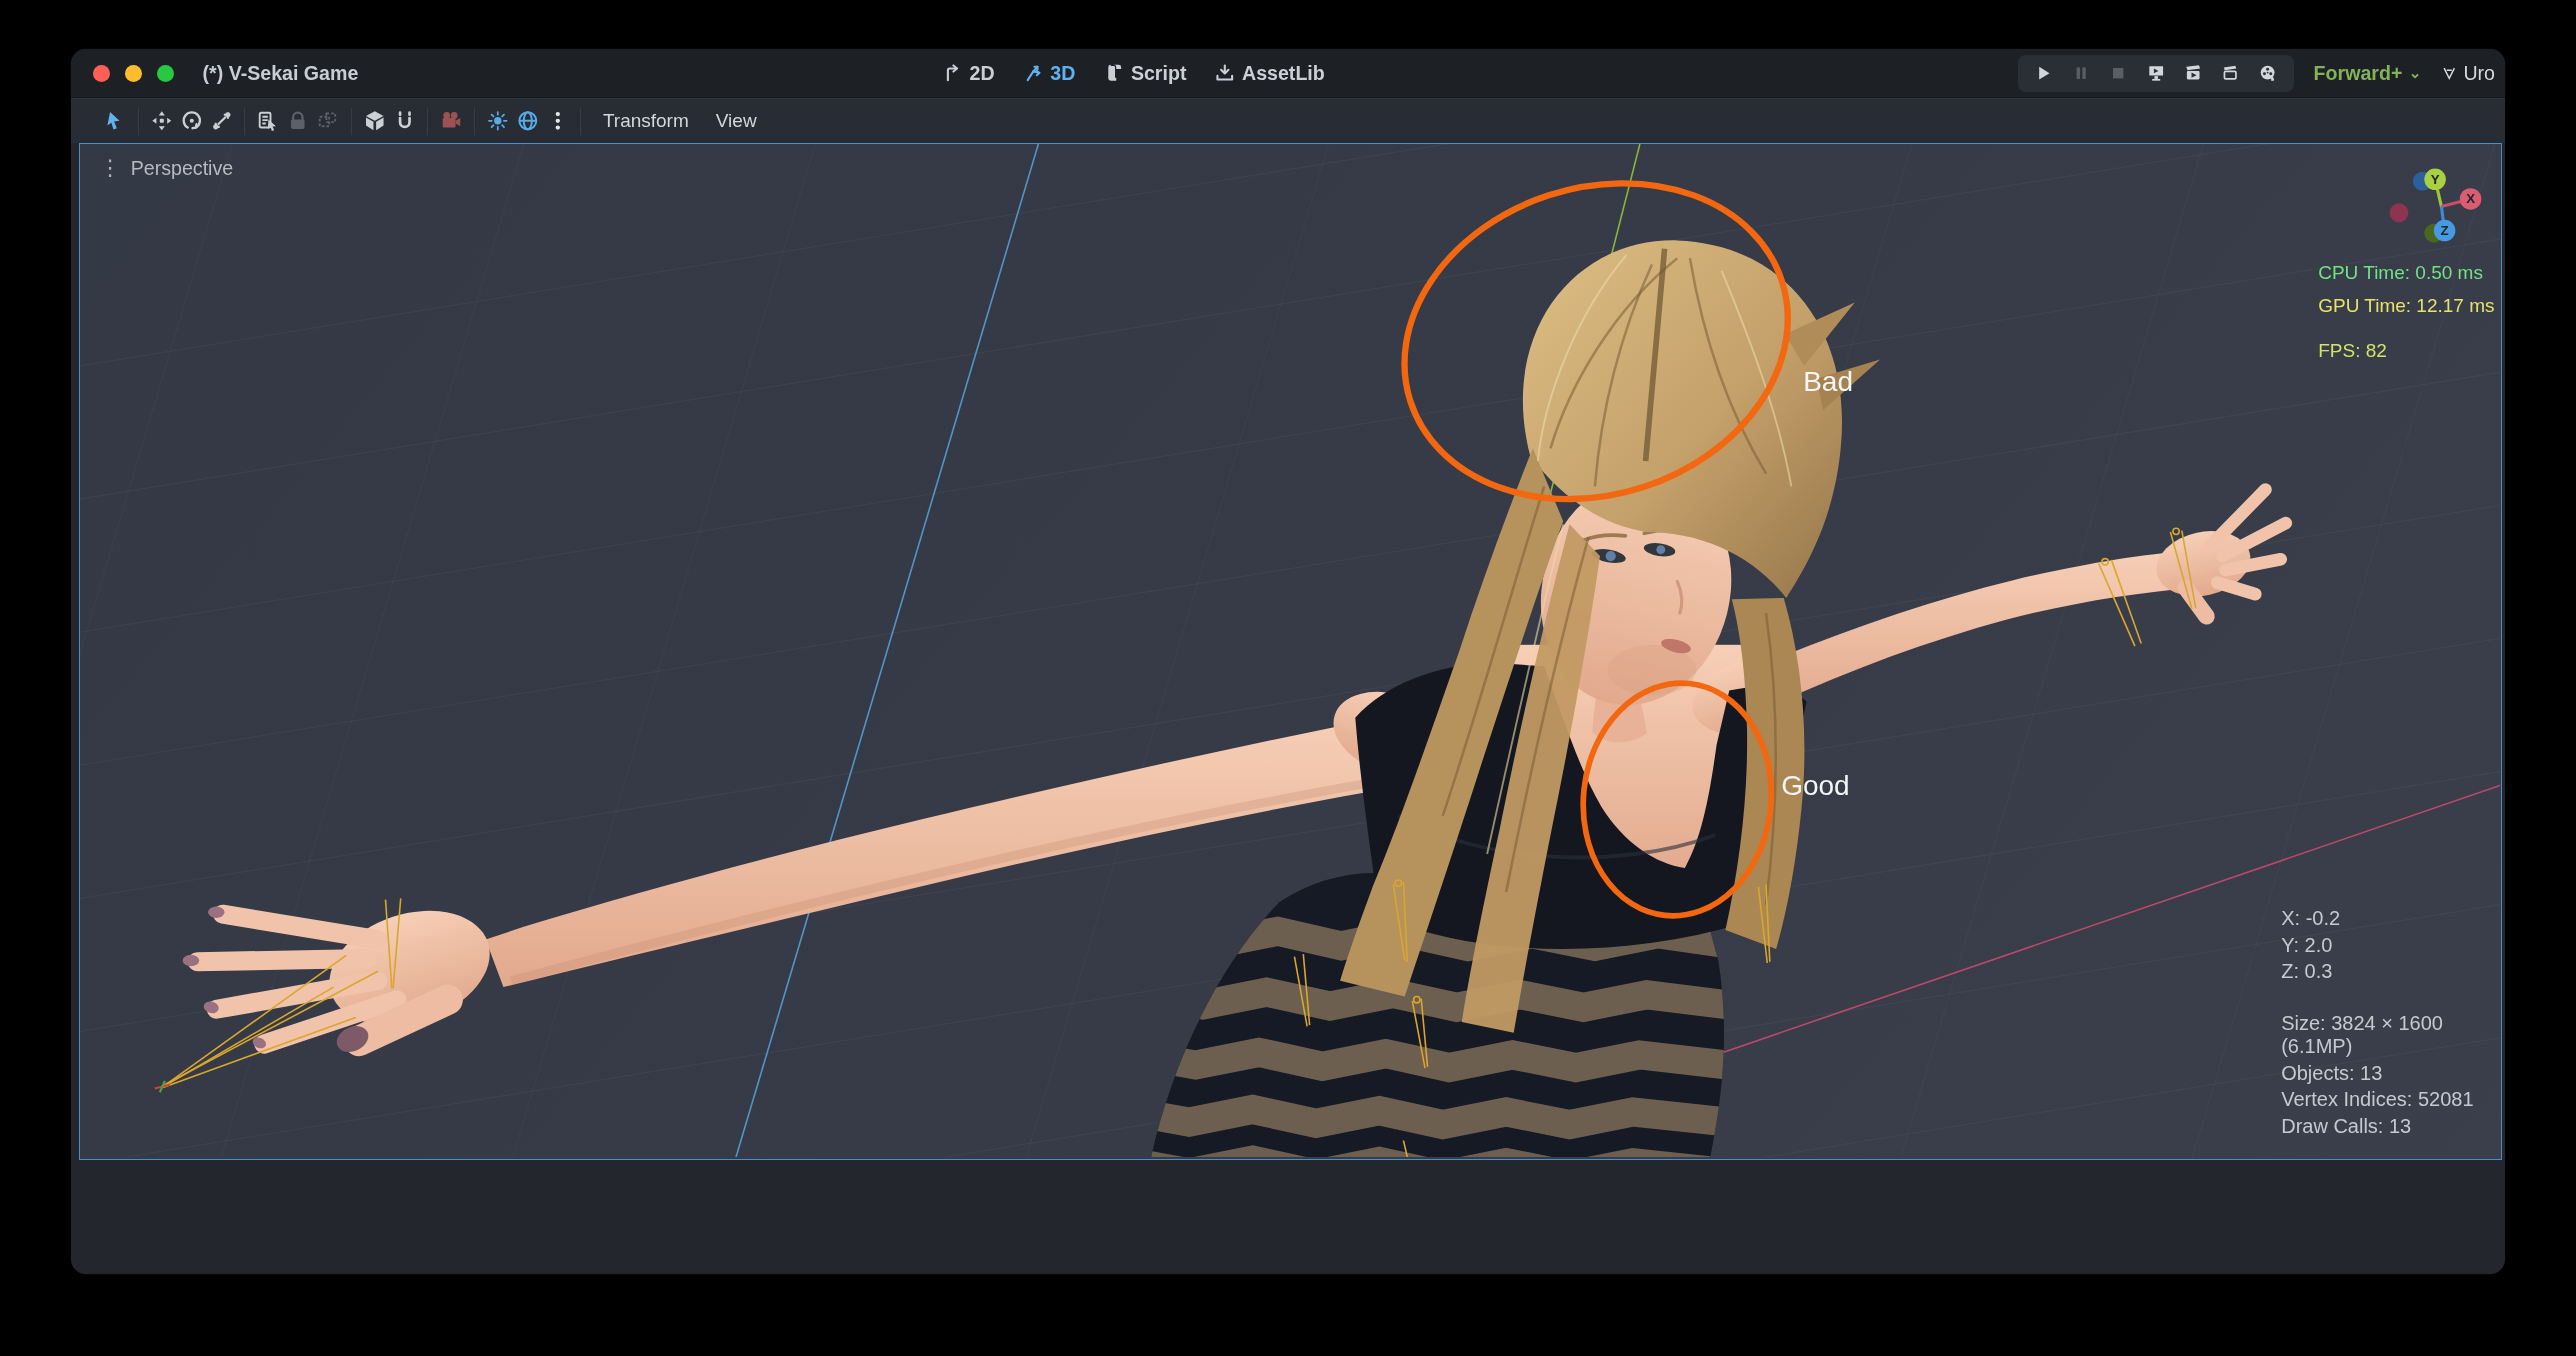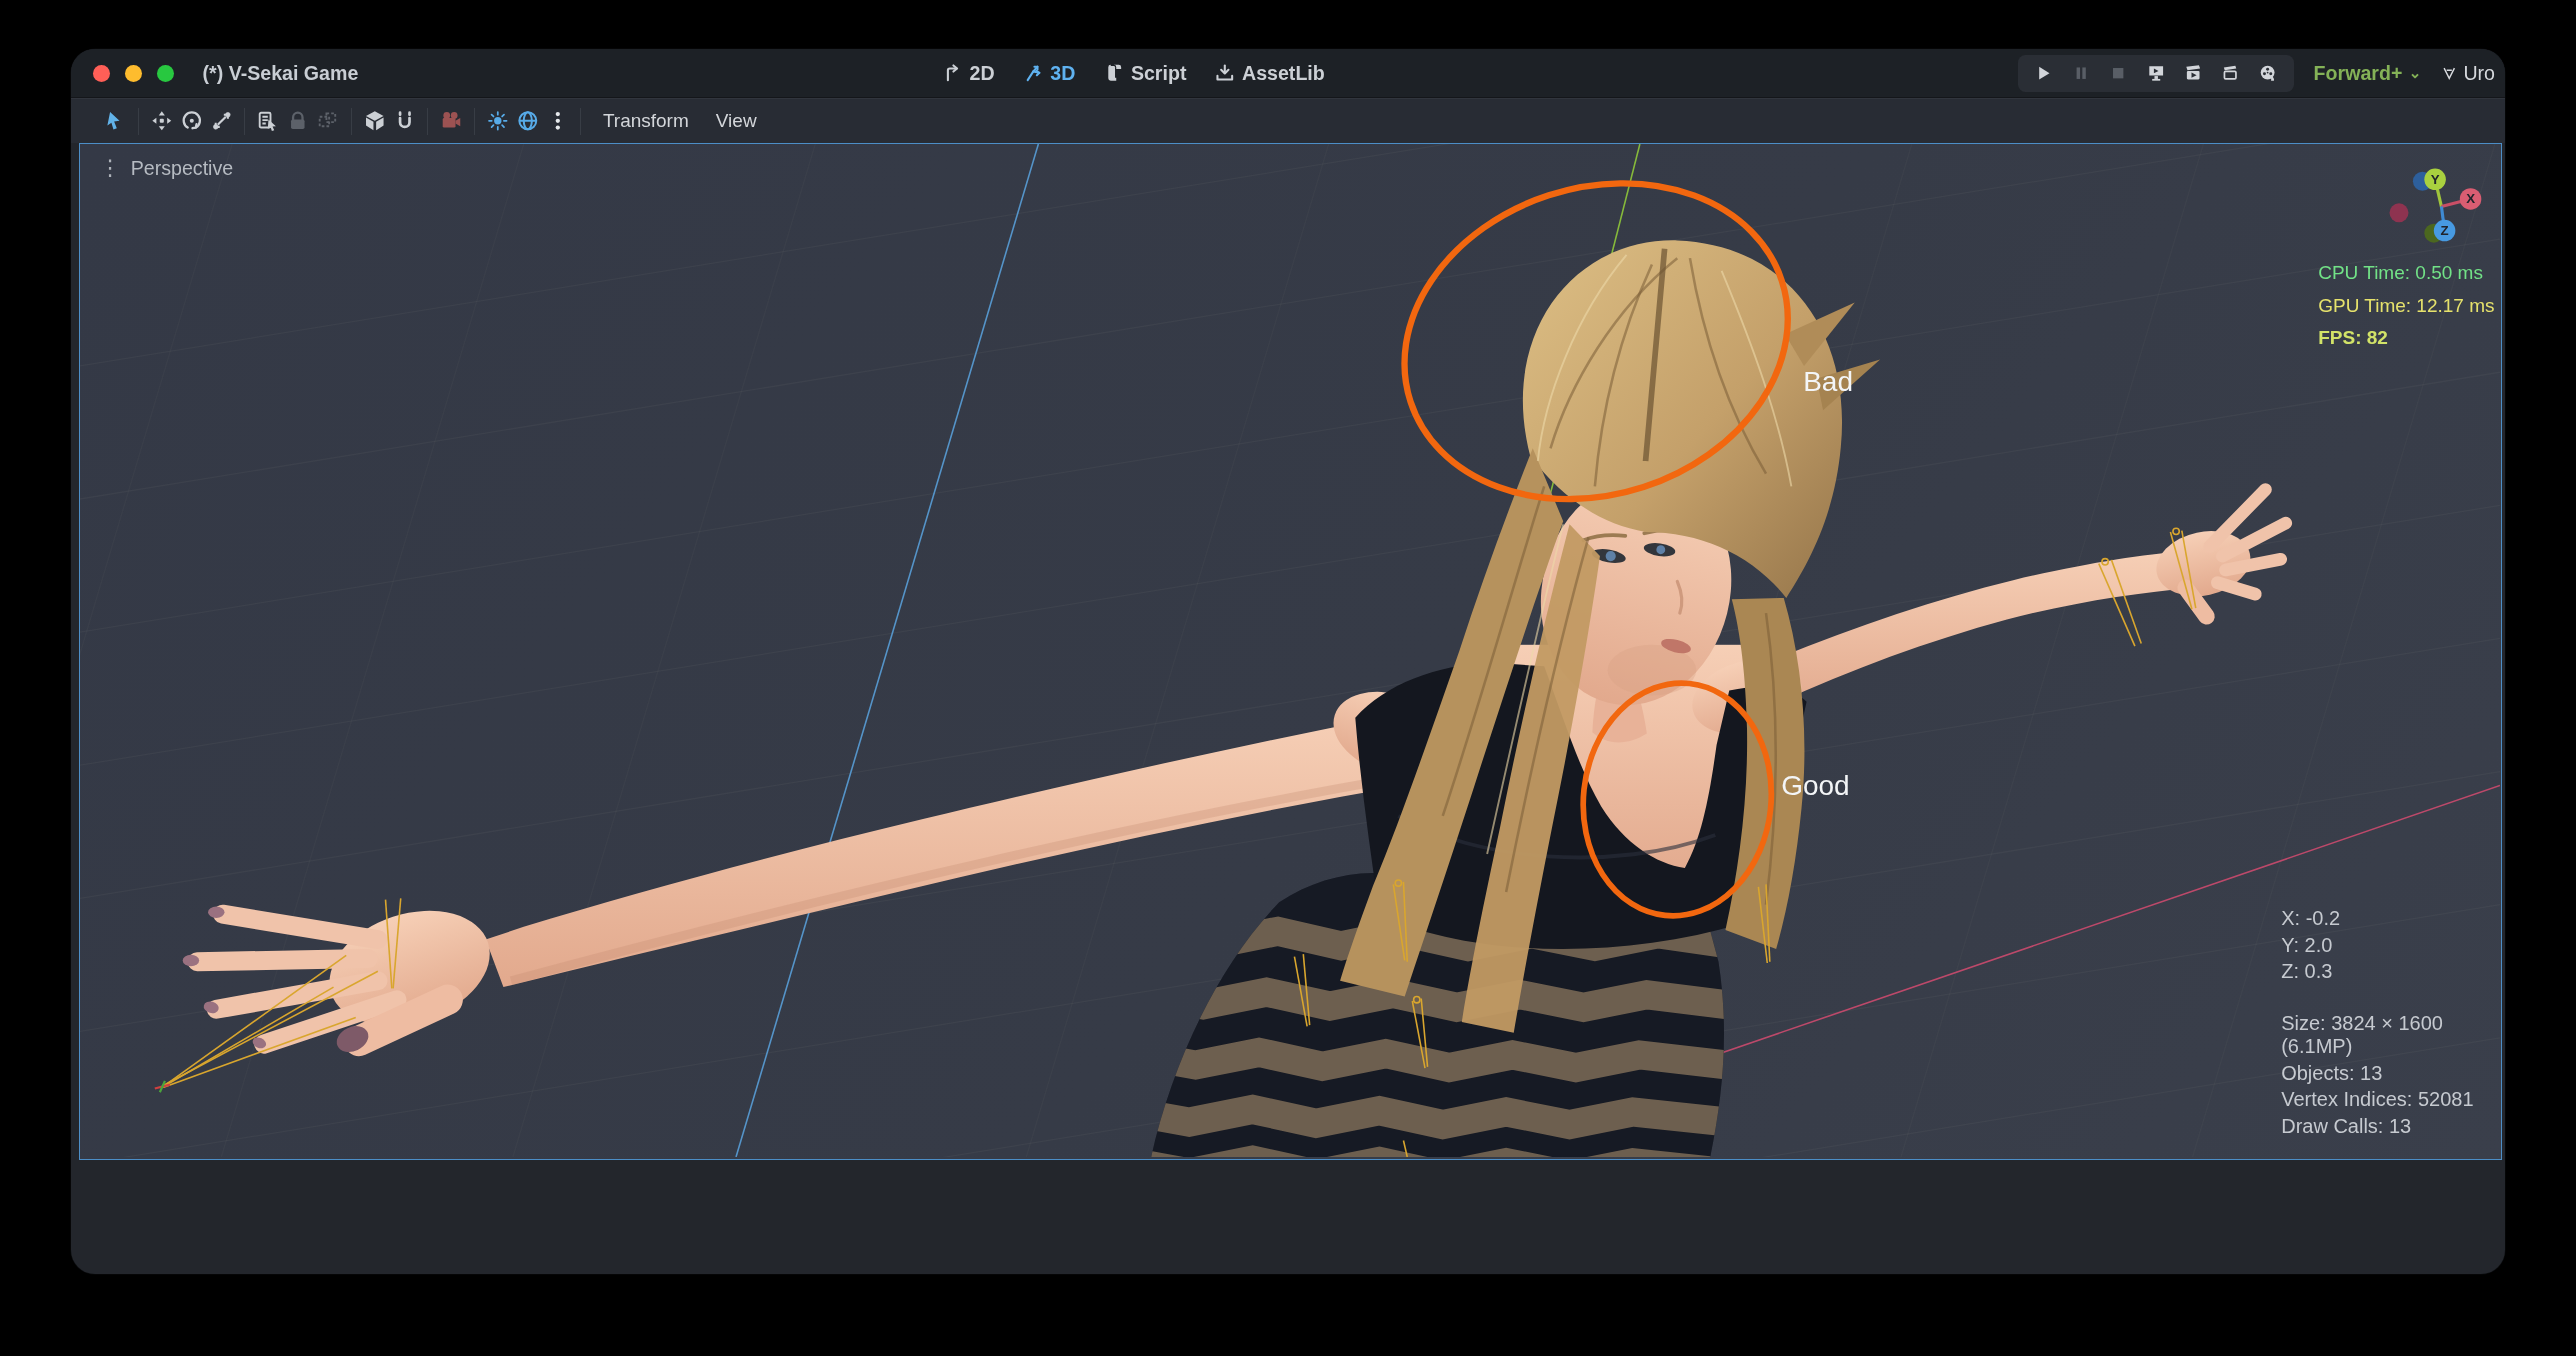--- a/index.html
+++ b/index.html
@@ -1,21 +1,21 @@
 <!DOCTYPE html>
 <html style="font-size:10px"><head>
 <meta charset="utf-8">
 <style>
   * { box-sizing: border-box; margin: 0; padding: 0; }
   html,body { background:#000; }
   body { font-family:"Liberation Sans", sans-serif; }
   .screen { position:relative; width:2576px; height:1356px; background:#000; overflow:hidden; }
 
   .window { position:absolute; left:71px; top:49px; width:2434px; height:1225px;
-            background:#23262c; border-radius:24px; overflow:hidden;
+            background:#23262c; border-radius:15px; overflow:hidden;
             box-shadow:0 0 0 0.6px #0a0b0d; display:flex; flex-direction:column; }
 
   
   .titlebar { position:relative; height:49px; flex:0 0 49px; background:#1d2126;
               border-bottom:1.3px solid #14161a; display:flex; align-items:center; }
   .traffic { display:flex; gap:15px; margin-left:21.6px; }
   .traffic span { width:17px; height:17px; border-radius:50%; display:block; }
   .tl-close{ background:#ff5f57; } .tl-min{ background:#febc2e; } .tl-zoom{ background:#28c840; }
   .win-title { margin-left:29px; font-size:19.6px; font-weight:bold; color:#c9ced4; }
 
@@ -64,21 +64,21 @@
 
   .vp-label { position:absolute; left:19px; top:12.7px; display:flex; align-items:center; gap:10px; }
   .vp-label .dots { color:#aeb3ba; font-size:21.6px; line-height:18px; letter-spacing:0; }
   .vp-label .txt { color:#b6bbc2; font-size:19.6px; }
 
   .gizmo { position:absolute; left:2281px; top:2.5px; }
 
   .perf { position:absolute; font-size:19px; }
   .perf.cpu { left:2238px; top:118px; color:#72e287; }
   .perf.gpu { left:2238px; top:151px; color:#e6e26c; }
-  .perf.fps { left:2238px; top:183px; color:#d2e368;font-weight:bold; }
+  .perf.fps { left:2238px; top:196px; color:#d2e368; }
 
   .stat { position:absolute; left:2201px; font-size:20px; color:#c6cad0; }
   .st-x{top:763px;} .st-y{top:790px;} .st-z{top:816px;}
   .st-size{top:868px;} .st-obj{top:918px;} .st-vi{top:944px;} .st-dc{top:971px;}
 
   .anno-label { position:absolute; color:#f3f5f7; font-size:28px; }
   .anno-bad { left:1723px; top:222px; }
   .anno-good { left:1701px; top:626px; }
 
   

